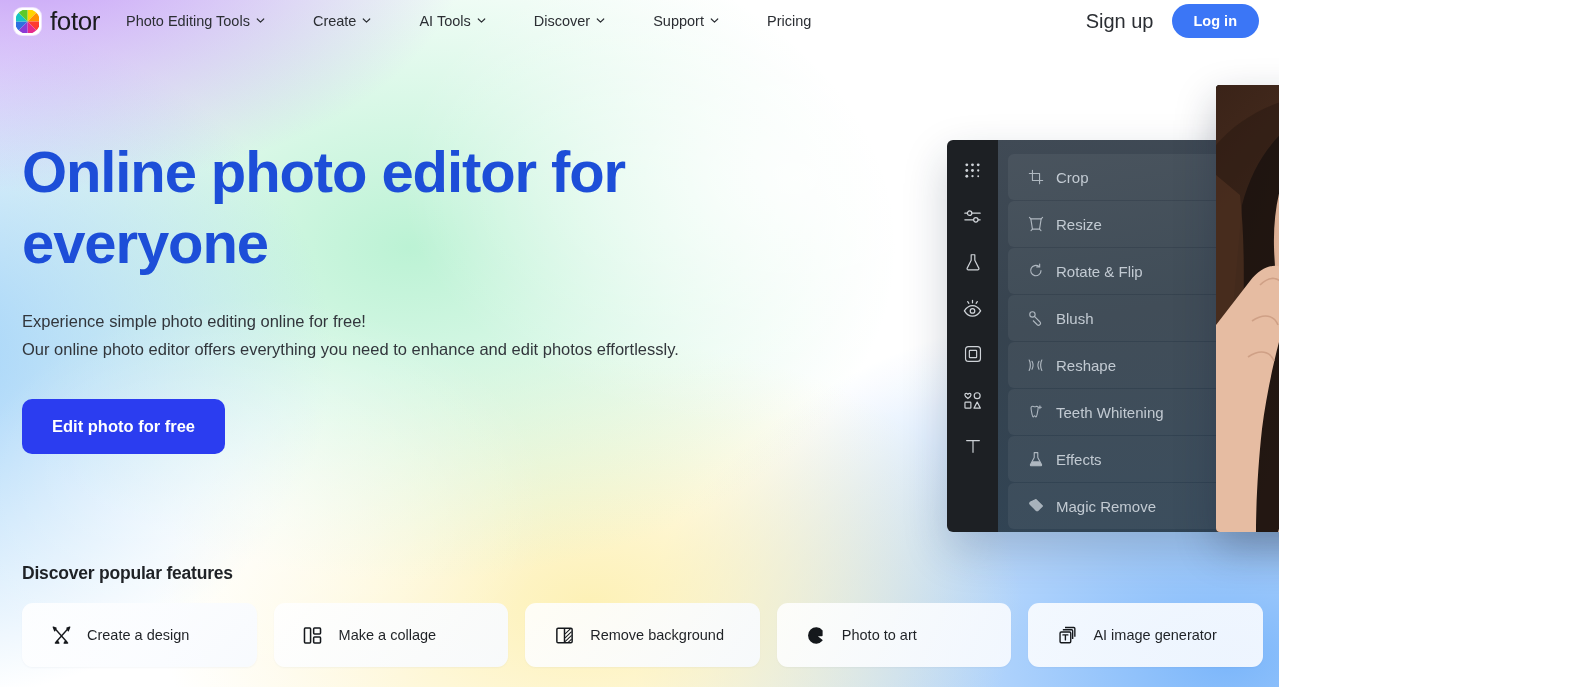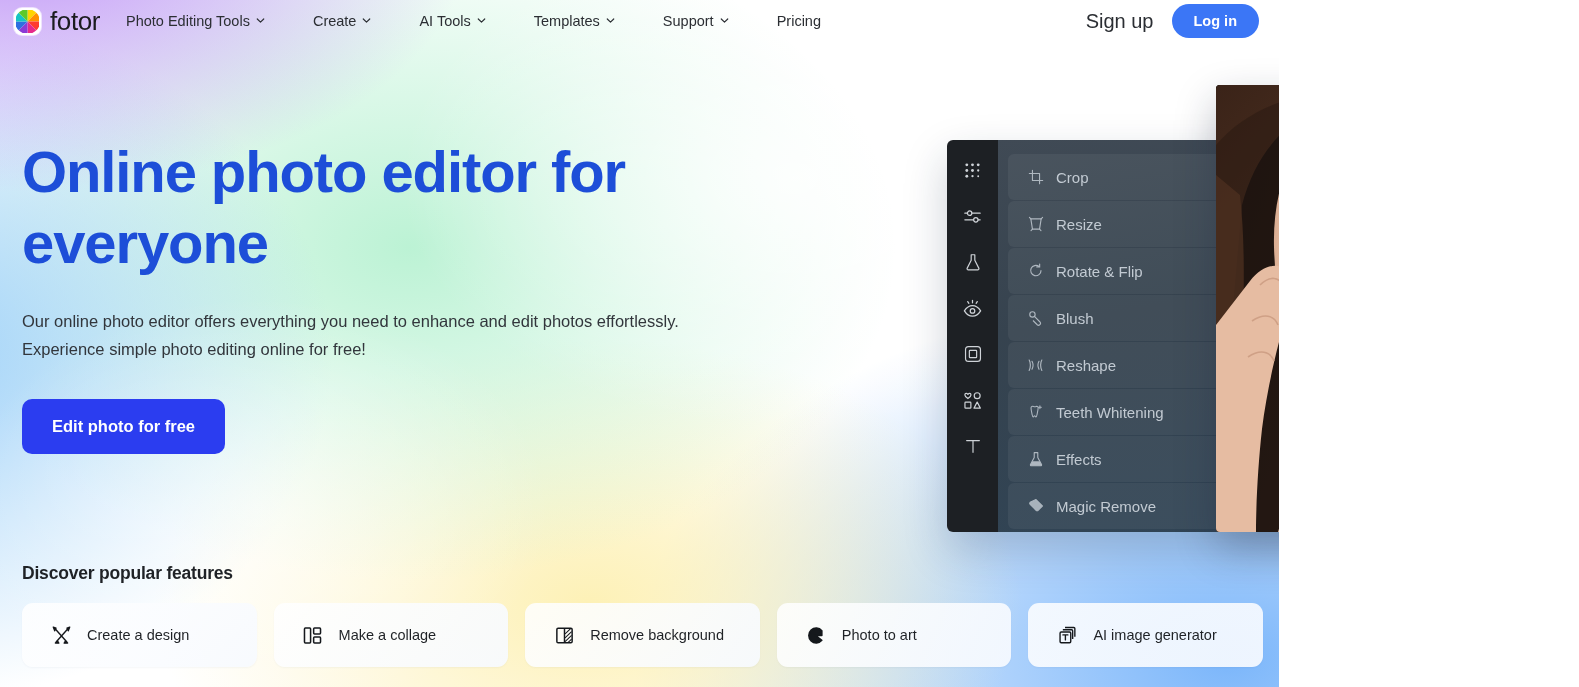--- a/index.html
+++ b/index.html
@@ -261,21 +261,21 @@
       <div class="nav-item">
         <span>AI Tools</span>
         <span class="caret">
           <svg width="9" height="9" viewBox="0 0 10 10">
               <path d="M1.4 3.3 L5 6.8 L8.6 3.3" fill="none" stroke="#2b2e33" stroke-width="1.3" stroke-linecap="round" stroke-linejoin="round"></path>
             </svg>
         </span>
       </div>
 
       <div class="nav-item">
-        <span>Templates</span>
+        <span>Discover</span>
         <span class="caret">
           <svg width="9" height="9" viewBox="0 0 10 10">
               <path d="M1.4 3.3 L5 6.8 L8.6 3.3" fill="none" stroke="#2b2e33" stroke-width="1.3" stroke-linecap="round" stroke-linejoin="round"></path>
             </svg>
         </span>
       </div>
 
       <div class="nav-item">
         <span>Support</span>
         <span class="caret">
@@ -293,22 +293,22 @@
 
     <div class="header-right">
       <span class="signup">Sign up</span>
       <button class="login-btn">Log in</button>
     </div>
   </header>
 
   <section class="hero">
     <h1>Online photo editor for everyone</h1>
     <div class="hero-sub">
+      <div>Experience simple photo editing online for free!</div>
       <div>Our online photo editor offers everything you need to enhance and edit photos effortlessly.</div>
-      <div>Experience simple photo editing online for free!</div>
     </div>
     <button class="cta">Edit photo for free</button>
   </section>
 
   <div class="editor-mock">
 
     <div class="editor-rail">
       <span class="rail-icon">
         <svg width="19" height="19" viewBox="0 0 20 20" fill="currentColor">
           <circle cx="4" cy="4" r="1.5"></circle>

